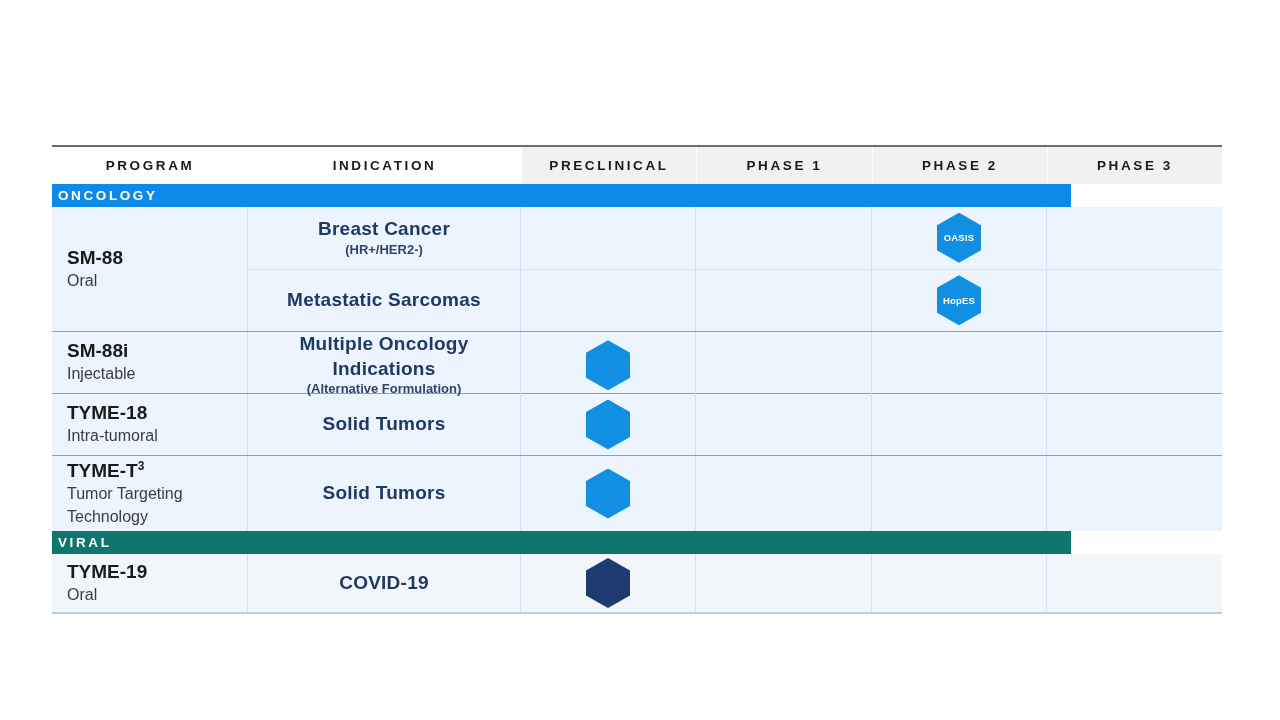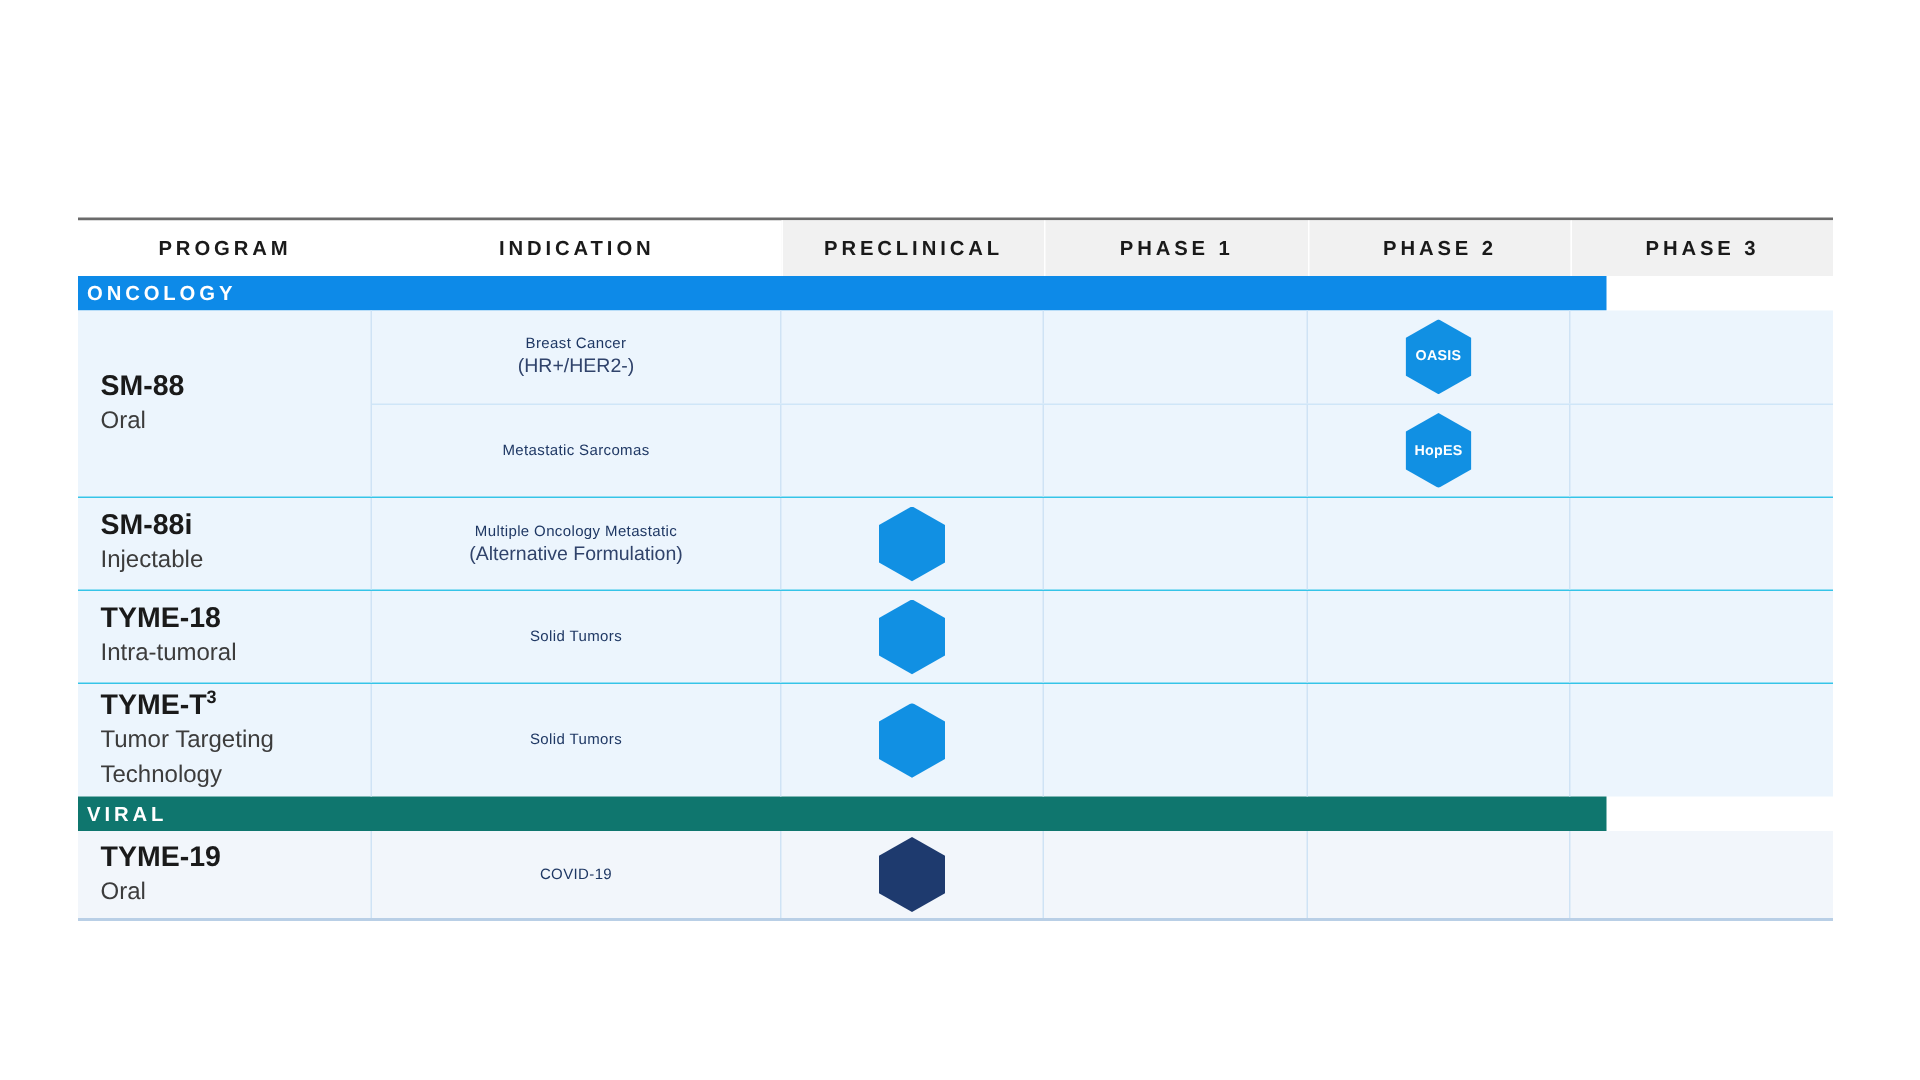--- a/index.html
+++ b/index.html
@@ -126,29 +126,29 @@
     flex: none;
     display: flex;
     flex-direction: column;
     align-items: center;
     justify-content: center;
     box-sizing: border-box;
     border-right: 1px solid #cfe3f5;
     text-align: center;
   }
   .ind-title {
-    font-size: 10px;
-    font-weight: normal;
+    font-size: 19px;
+    font-weight: bold;
     color: #1f3864;
     letter-spacing: 0.25px;
     line-height: 1.3;
   }
   .ind-note {
     font-size: 13px;
-    font-weight: normal;
+    font-weight: bold;
     color: #30436b;
     line-height: 1.3;
   }
 
   .cell-phase {
     flex: none;
     display: flex;
     align-items: center;
     justify-content: center;
     box-sizing: border-box;
@@ -243,21 +243,21 @@
   </div>
 
   <div class="prog-block sep-cyan" style="height:62px;">
     <div class="col-program">
       <div class="prog-name">SM-88i</div>
       <div class="prog-sub">Injectable</div>
     </div>
     <div class="col-rows">
       <div class="ind-row">
         <div class="cell-indication">
-          <div class="ind-title">Multiple Oncology Metastatic</div>
+          <div class="ind-title">Multiple Oncology Indications</div>
           <div class="ind-note">(Alternative Formulation)</div>
         </div>
         <div class="cell-phase pre">
           <div class="hex blue empty">
             
           </div>
         </div>
         <div class="cell-phase p1"></div>
         <div class="cell-phase p2"></div>
         <div class="cell-phase p3"></div>

